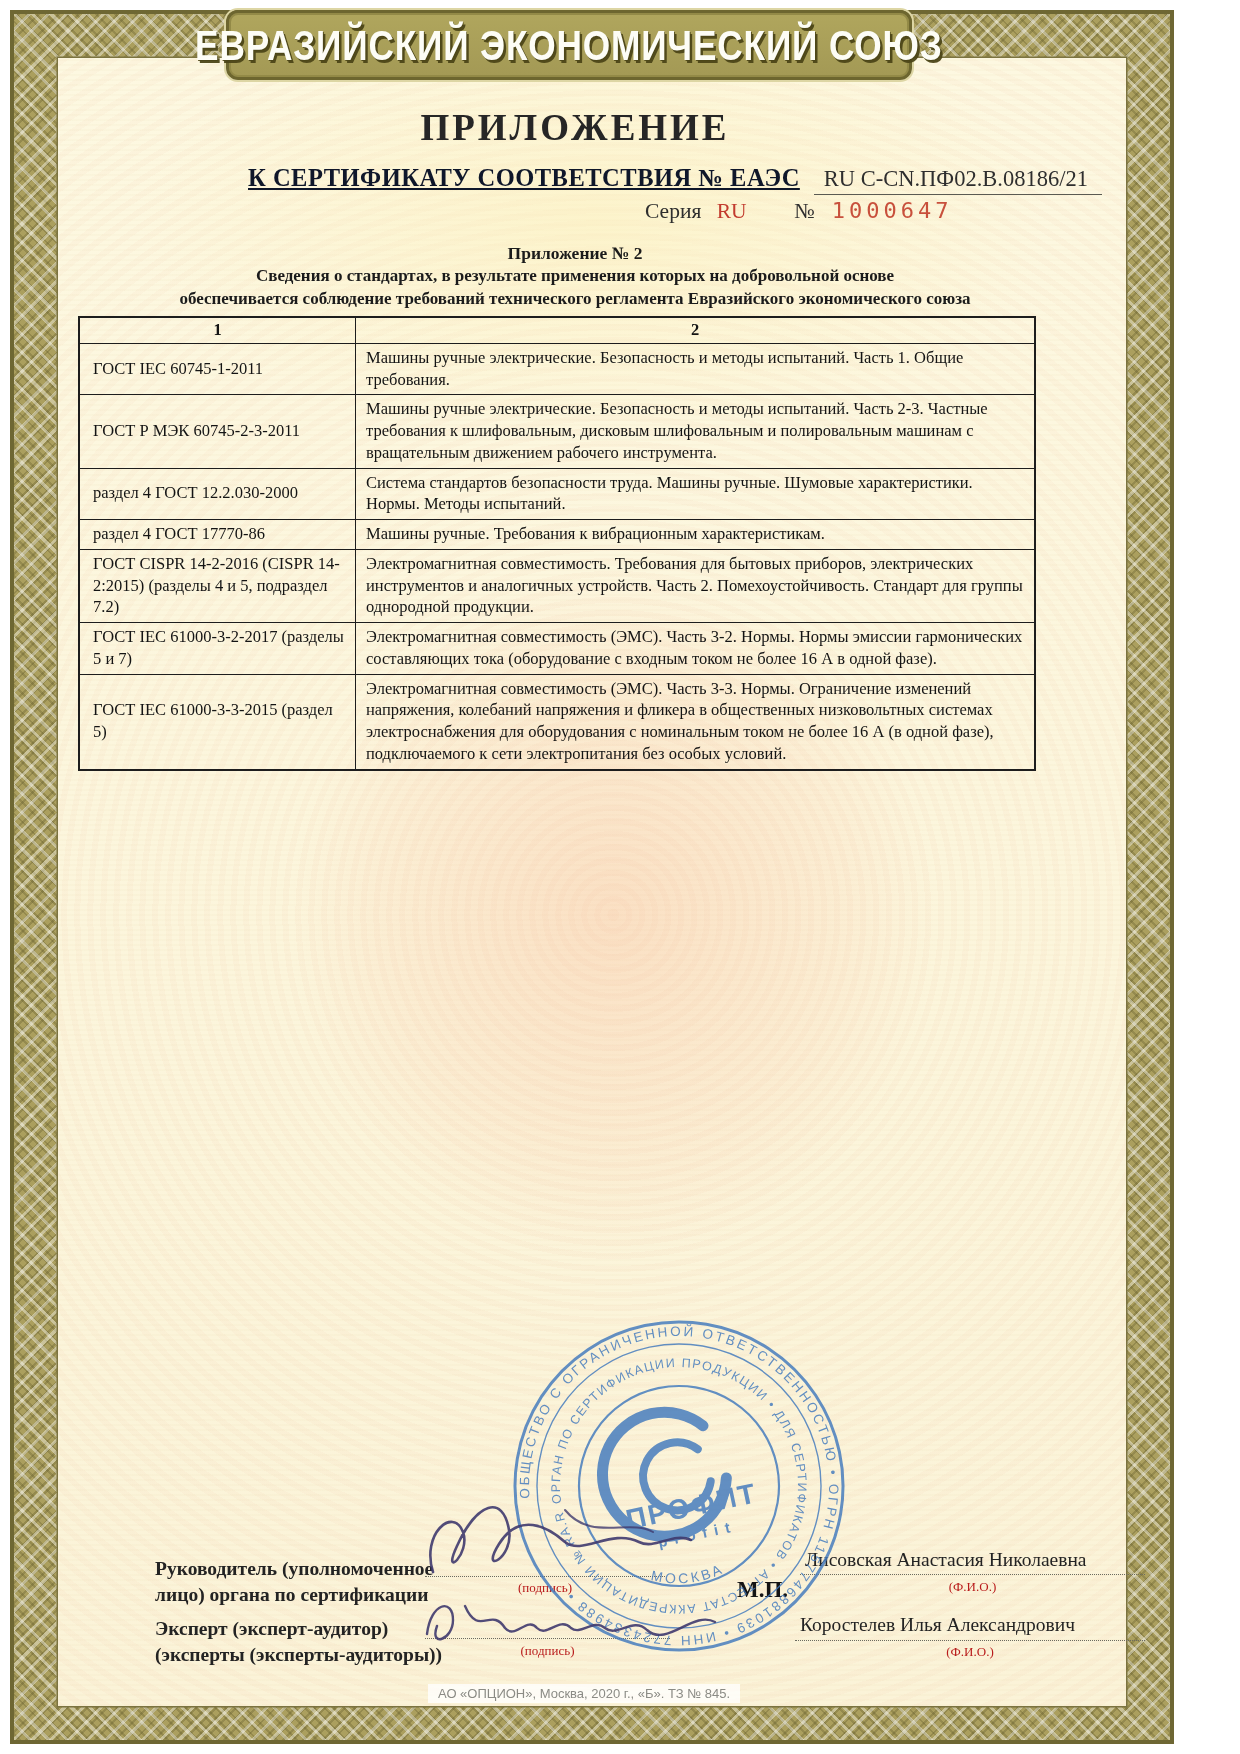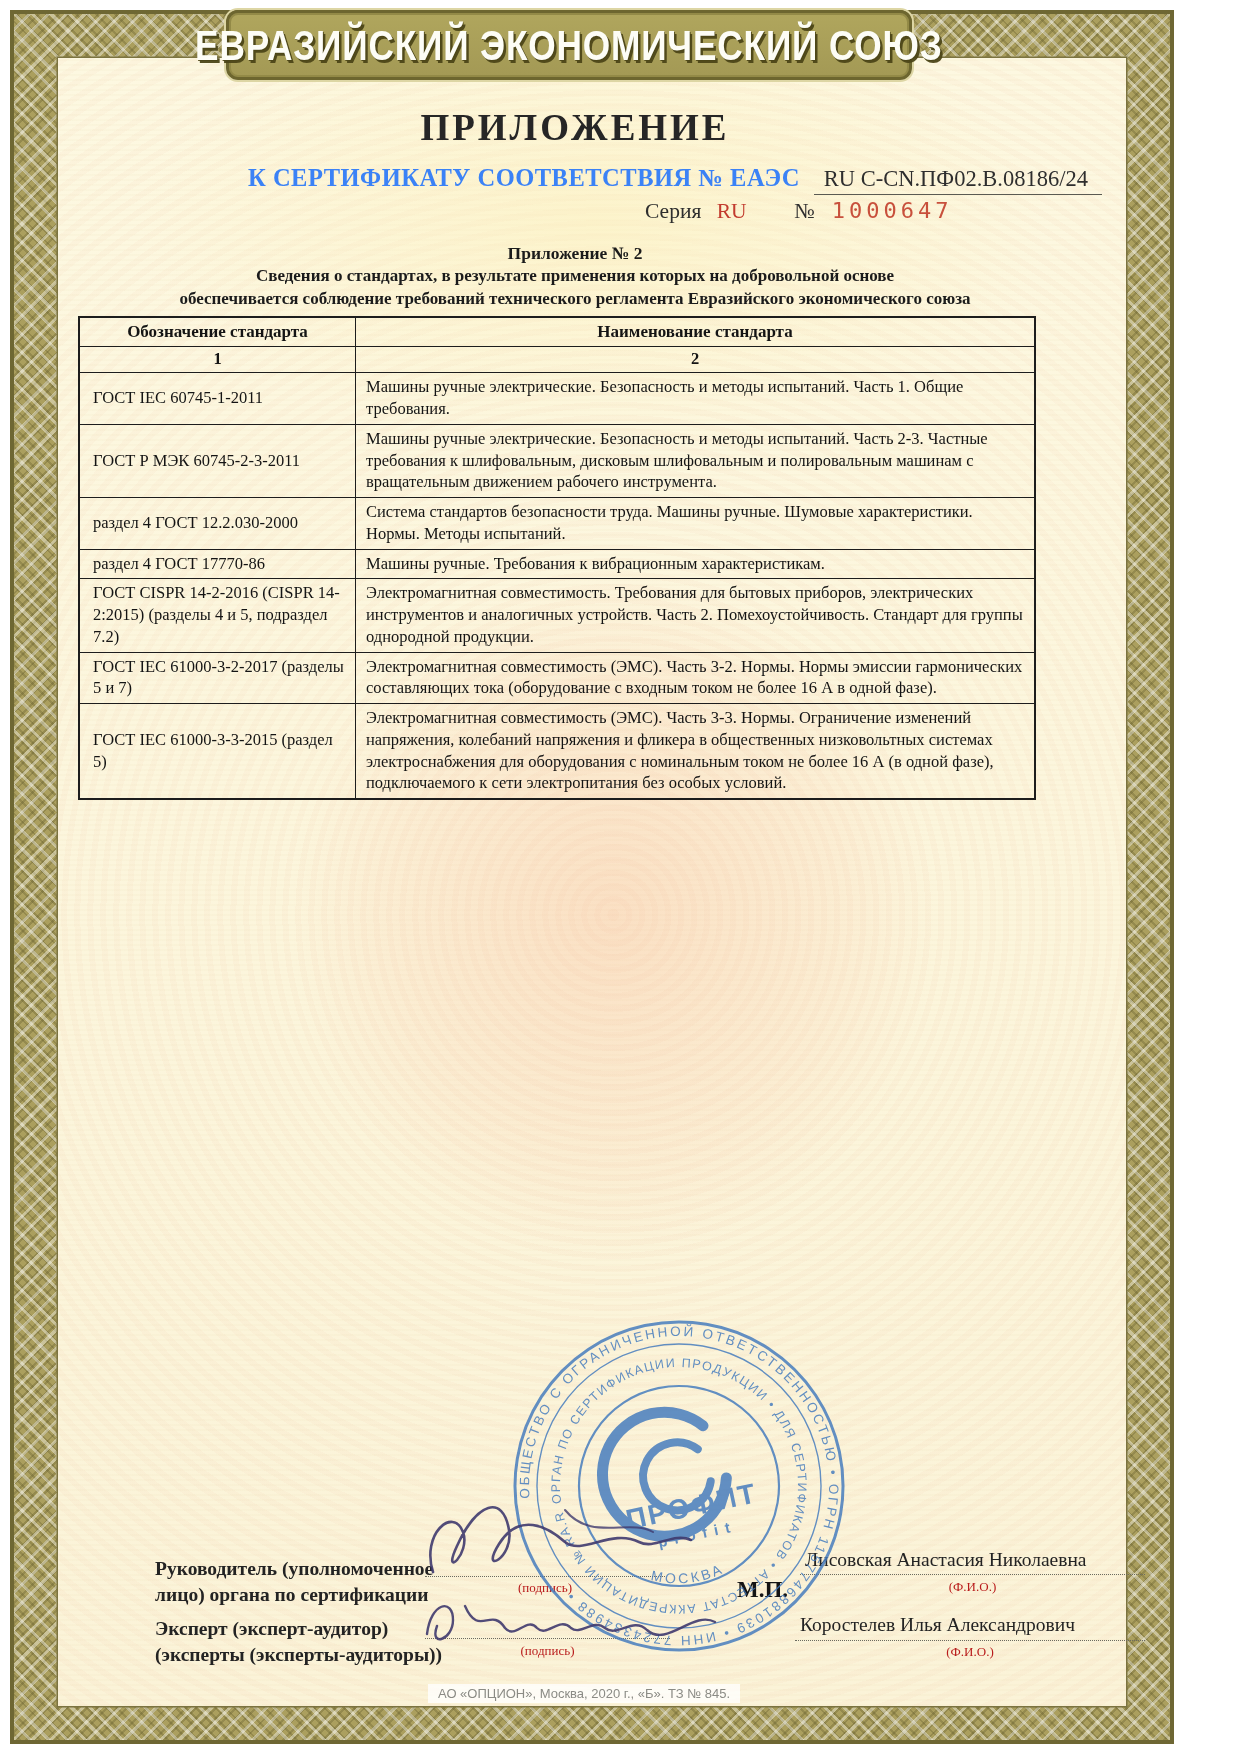--- a/index.html
+++ b/index.html
@@ -35,21 +35,21 @@
   .banner-text{font-family:"Liberation Sans", sans-serif;font-weight:bold;font-size:43px;
     color:#fdfdf6;letter-spacing:1px;white-space:nowrap;transform:scaleX(.82);
     text-shadow:3px 3px 0 rgba(76,70,24,.95), 1px 1px 0 rgba(76,70,24,.9);}
 
   .content{position:absolute;left:70px;top:0;width:1010px;height:100%;z-index:3;}
 
   .doc-title{position:absolute;left:0;right:0;top:106px;text-align:center;
     font-size:37px;font-weight:bold;letter-spacing:3px;color:#262626;}
 
   .cert-line{position:absolute;left:178px;top:164px;white-space:nowrap;}
-  .cert-line .lbl{font-size:24.5px;font-weight:bold;letter-spacing:.5px;color:#3b82f6;}
+  .cert-line .lbl{font-size:24.5px;font-weight:bold;letter-spacing:.5px;color:#0f172a;text-decoration:underline;}
   .cert-line .num{display:inline-block;font-size:22.5px;color:#2e2e2e;margin-left:14px;
     border-bottom:1.5px solid #5a5a52;padding:0 14px 2px 10px;}
 
   .series-line{position:absolute;left:575px;top:198px;white-space:nowrap;font-size:21.5px;}
   .series-line .s-lbl{color:#2e2e2e;}
   .series-line .s-ru{color:#c23b2e;margin-left:10px;}
   .series-line .s-no{color:#2e2e2e;margin-left:42px;}
   .series-line .s-num{font-family:"DejaVu Sans Mono", monospace;font-size:22px;color:#c8503c;
     letter-spacing:4px;margin-left:12px;}
 
@@ -90,40 +90,36 @@
 
   <div class="banner">
     <div class="banner-text">ЕВРАЗИЙСКИЙ ЭКОНОМИЧЕСКИЙ СОЮЗ</div>
   </div>
 
   <div class="content">
 
     <div class="doc-title">ПРИЛОЖЕНИЕ</div>
 
     <div class="cert-line">
-      <span class="lbl">К СЕРТИФИКАТУ СООТВЕТСТВИЯ № ЕАЭС</span><span class="num">RU С-CN.ПФ02.В.08186/24</span>
+      <span class="lbl">К СЕРТИФИКАТУ СООТВЕТСТВИЯ № ЕАЭС</span><span class="num">RU С-CN.ПФ02.В.08186/21</span>
     </div>
 
     <div class="series-line">
       <span class="s-lbl">Серия</span>
       <span class="s-ru">RU</span>
       <span class="s-no">№</span>
       <span class="s-num">1000647</span>
     </div>
 
     <div class="app-heading">Приложение № 2</div>
     <div class="intro-1">Сведения о стандартах, в результате применения которых на добровольной основе</div>
     <div class="intro-2">обеспечивается соблюдение требований технического регламента Евразийского экономического союза</div>
 
     <table class="std">
       <tbody>
-          <tr>
-        <th style="width:254px">Обозначение стандарта</th>
-        <th>Наименование стандарта</th>
-      </tr>
       <tr class="numrow">
         <td>1</td>
         <td>2</td>
       </tr>
       <tr>
         <td class="des">ГОСТ IEC 60745-1-2011</td>
         <td>Машины ручные электрические. Безопасность и методы испытаний. Часть 1. Общие требования.</td>
       </tr>
       <tr>
         <td class="des">ГОСТ Р МЭК 60745-2-3-2011</td>

